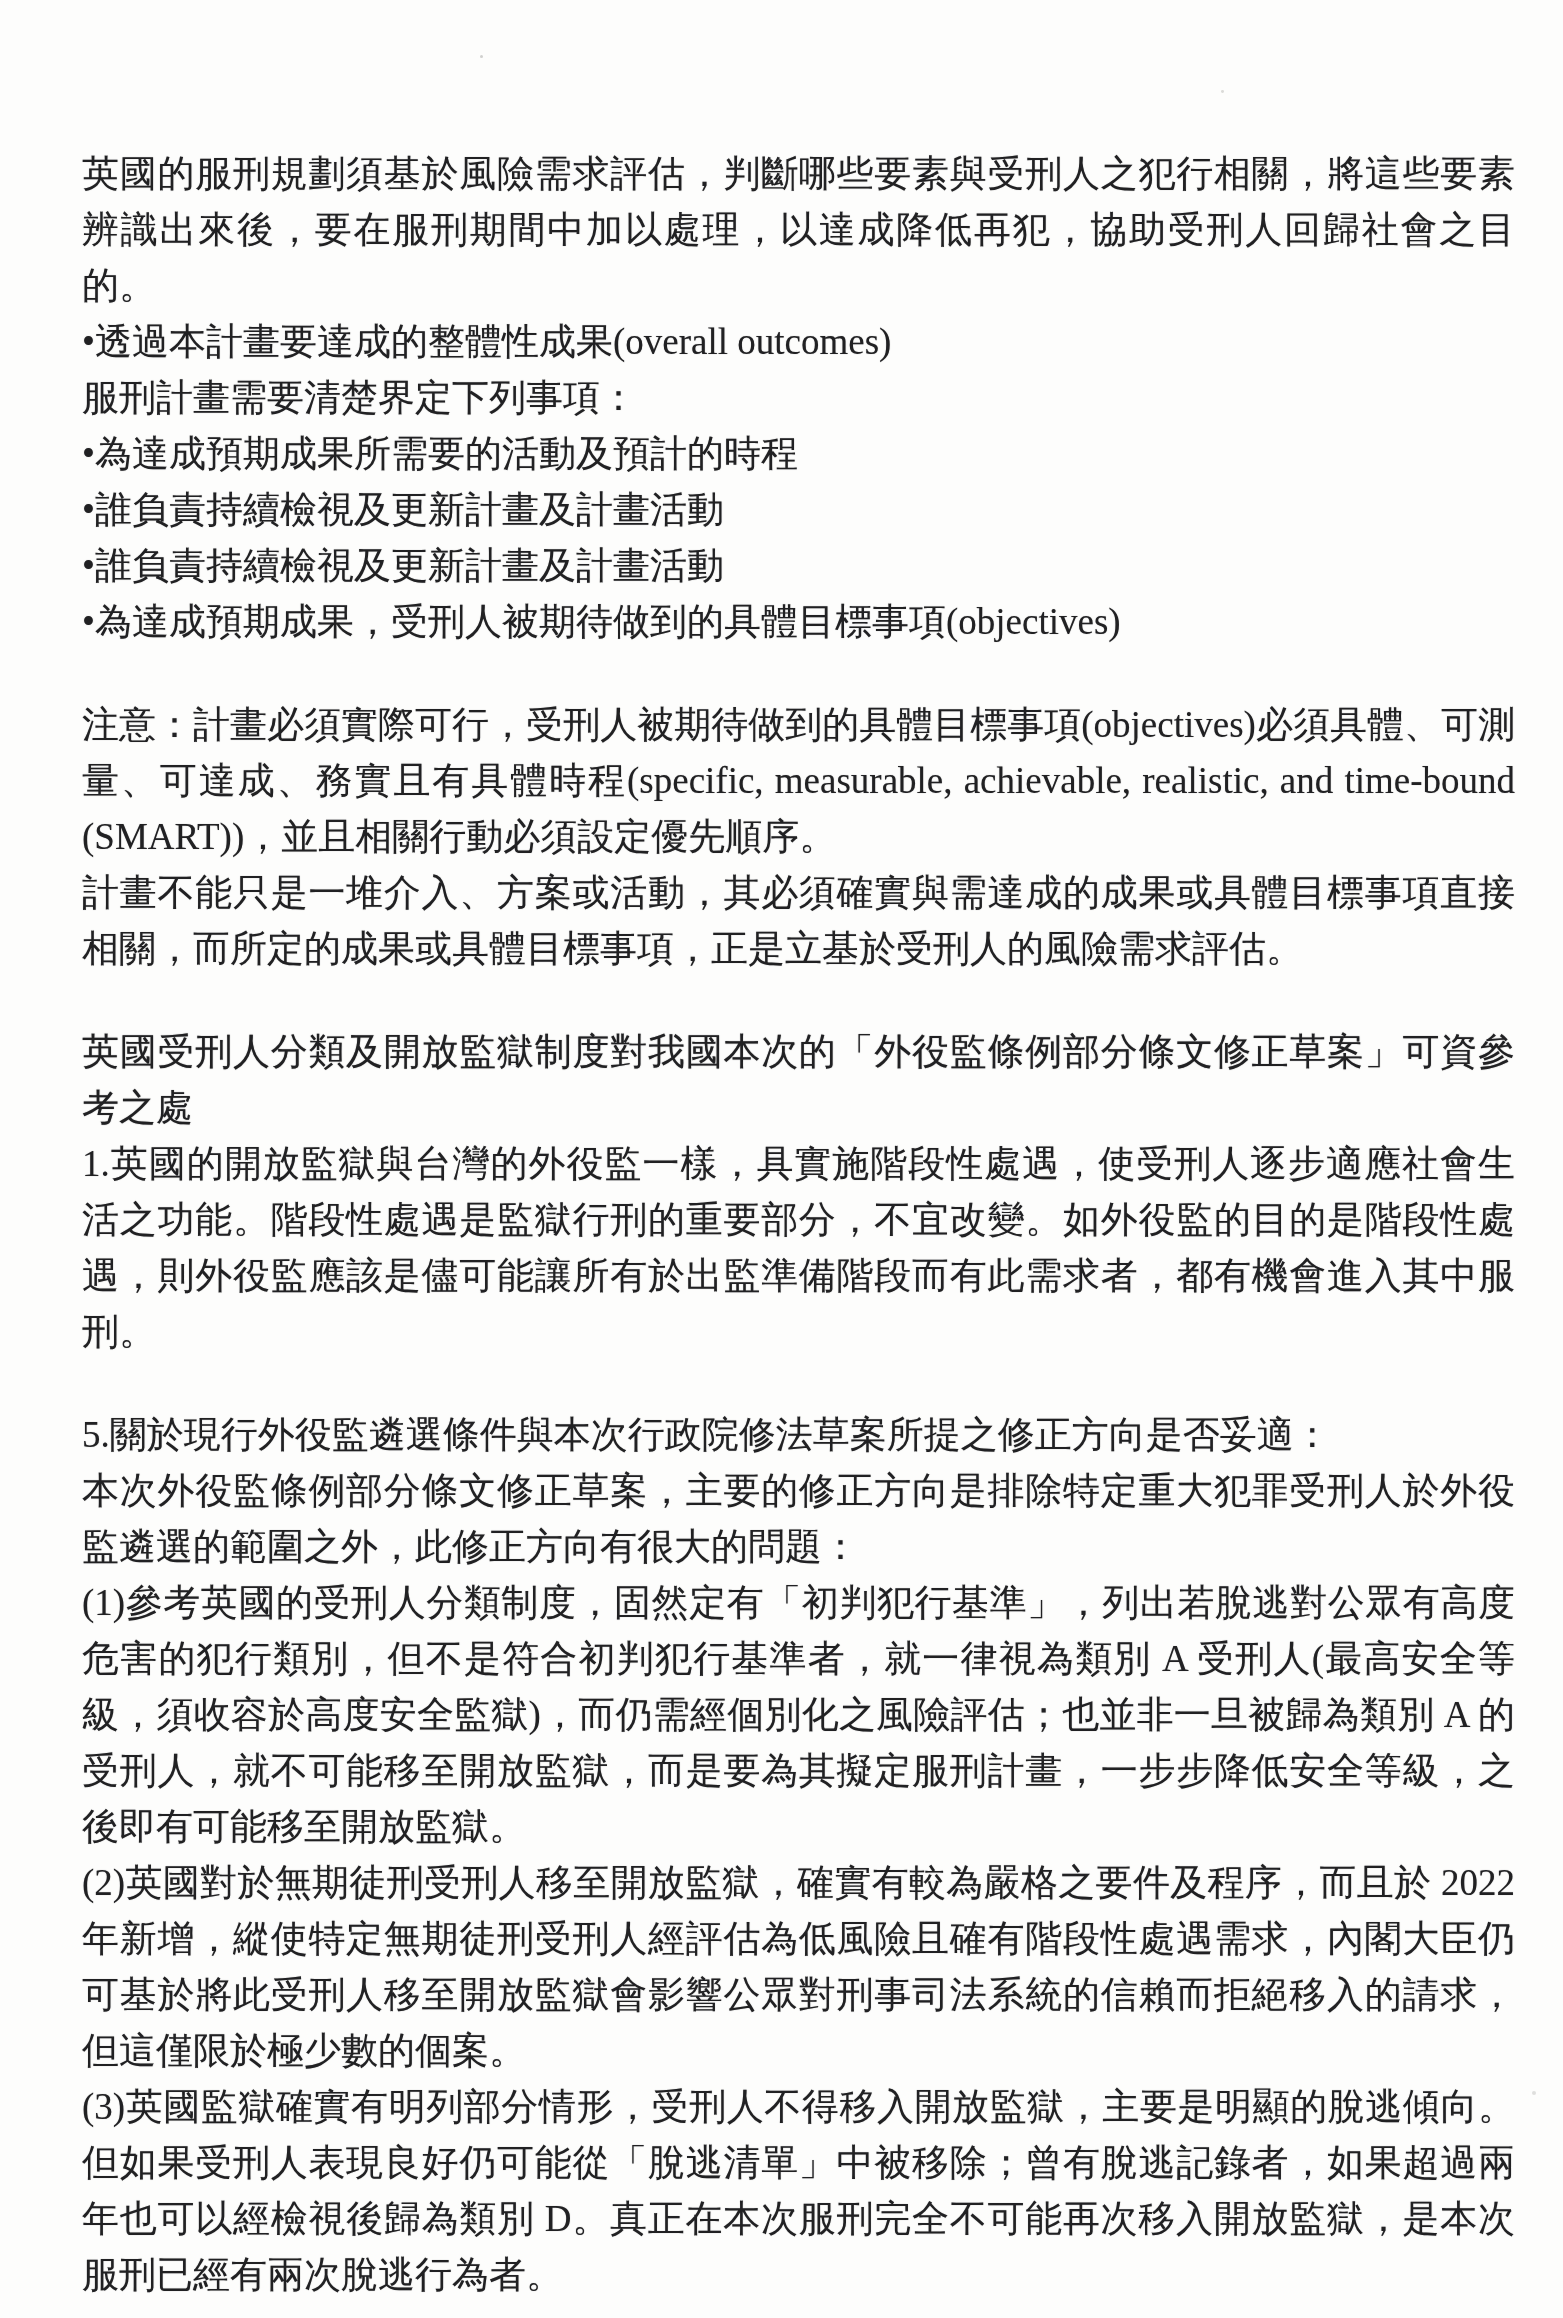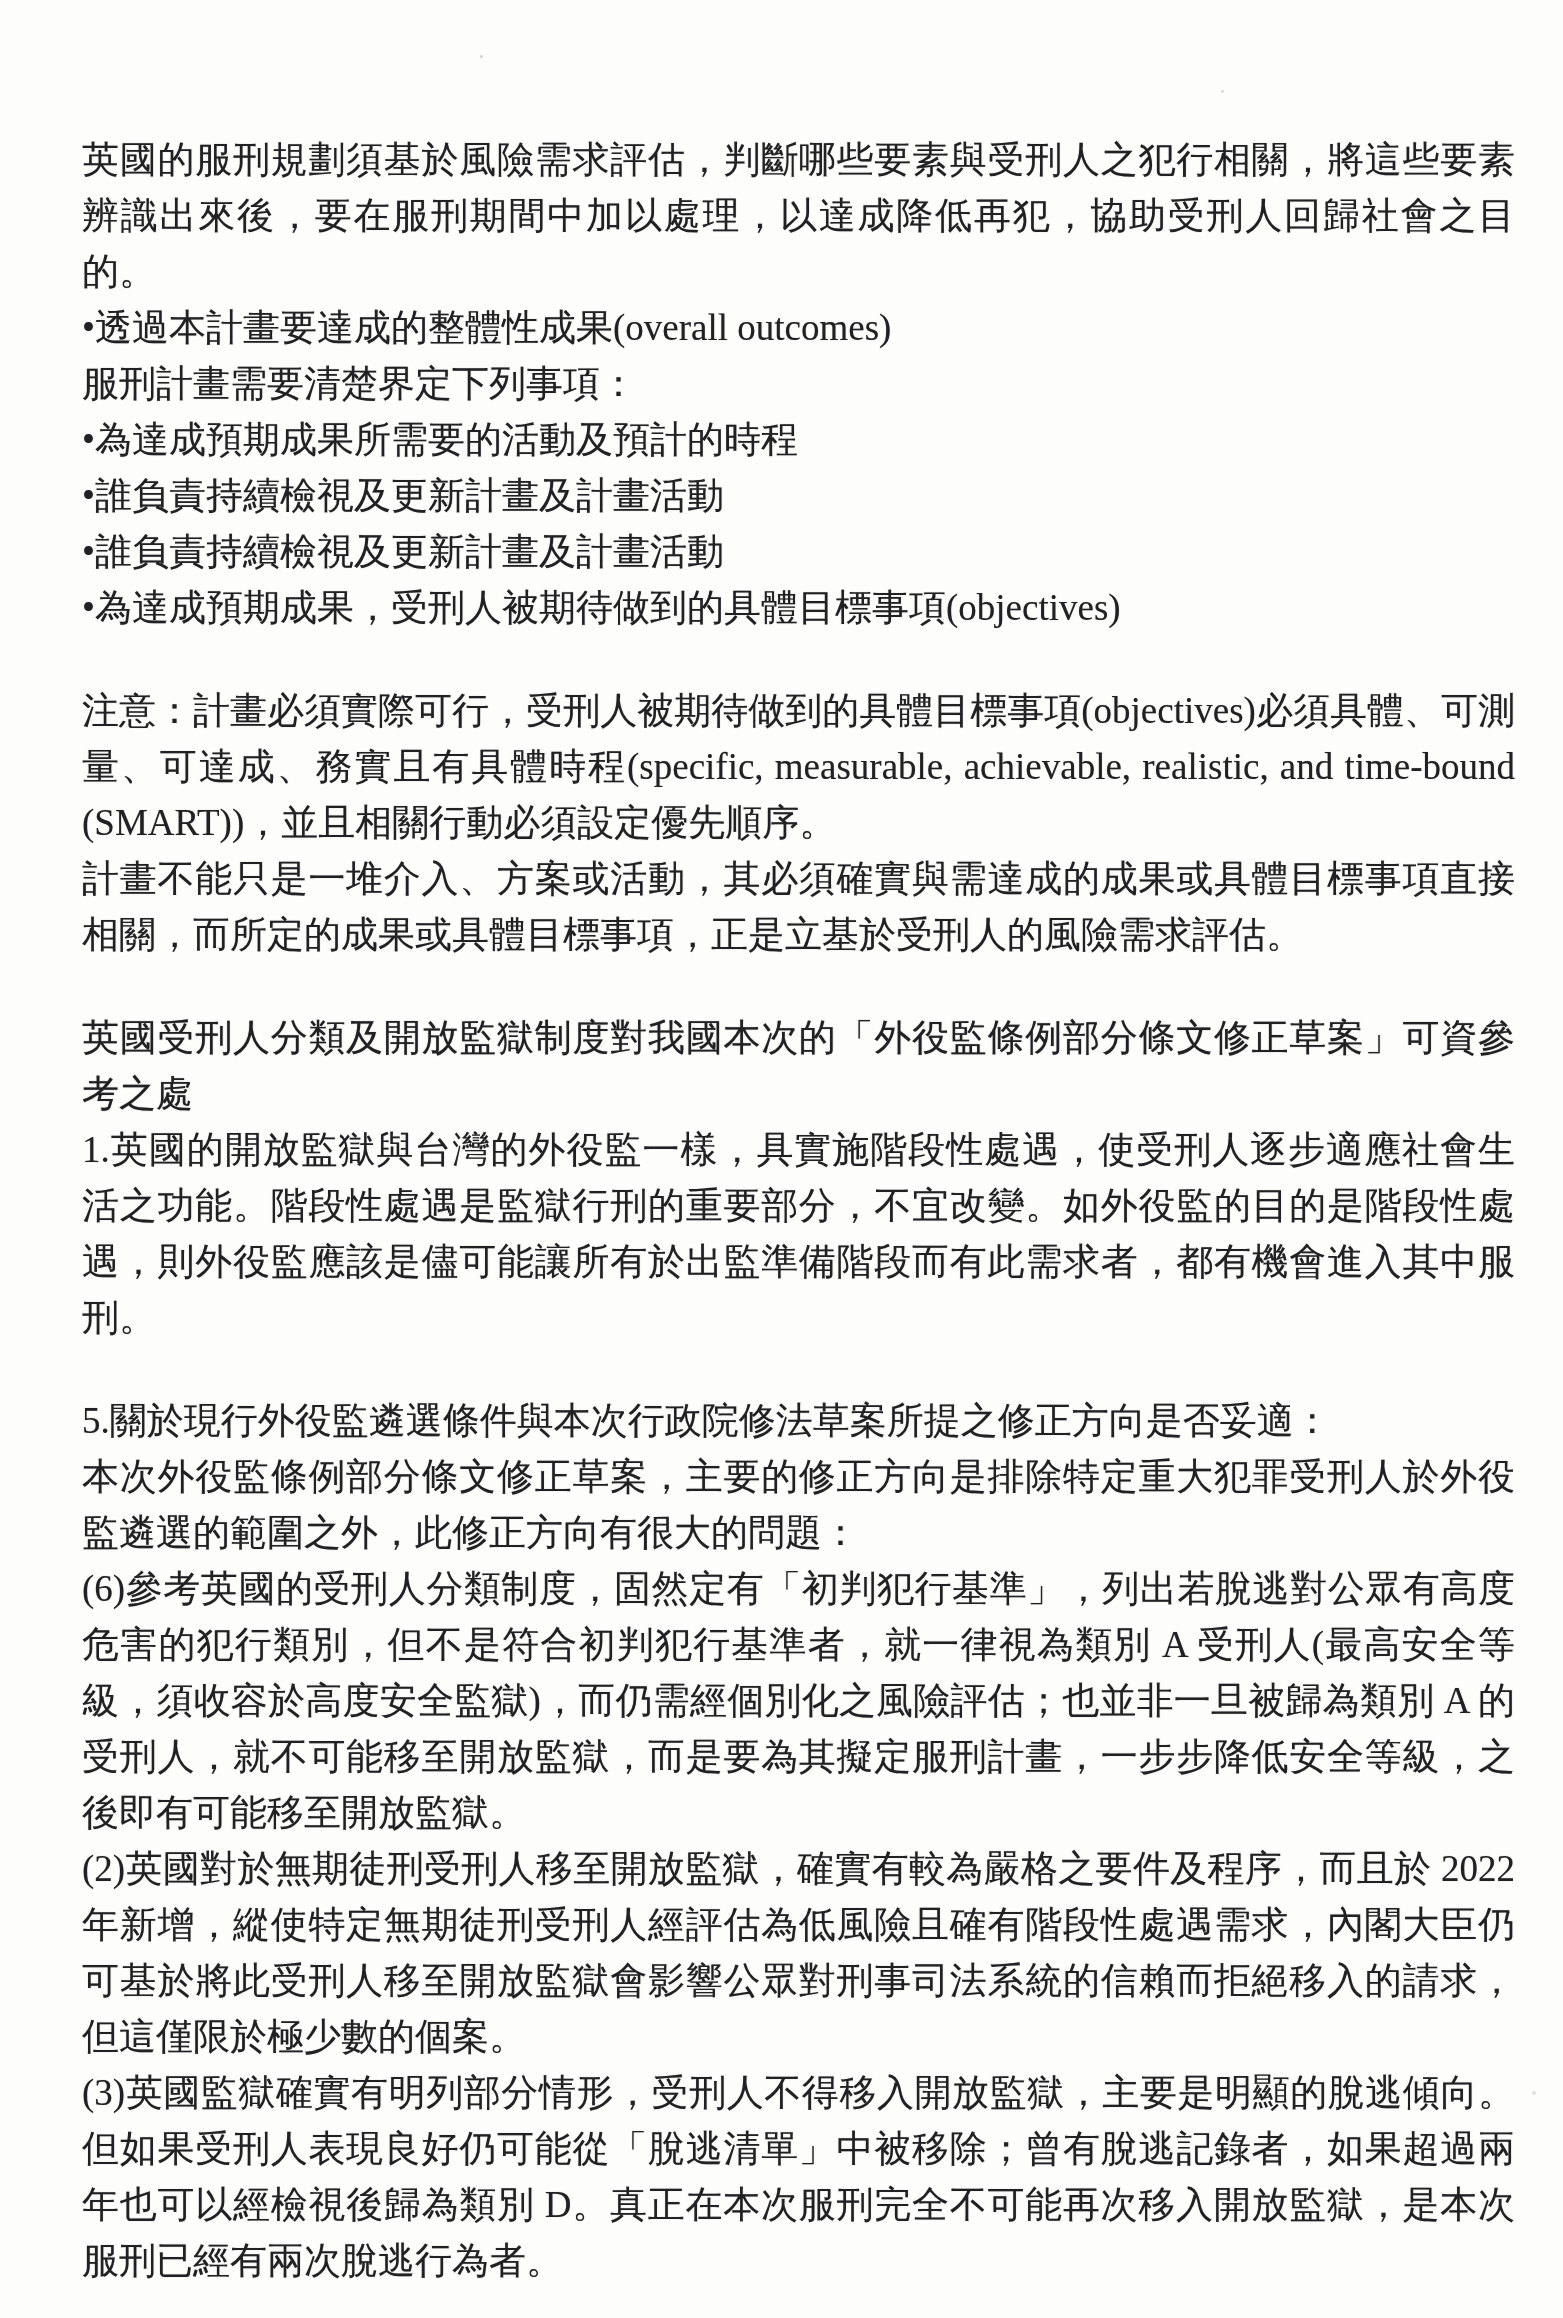--- a/index.html
+++ b/index.html
@@ -16,21 +16,21 @@
     width: 1564px;
     height: 2319px;
     background: #fdfdfc;
     overflow: hidden;
     font-family: "Liberation Serif", "DejaVu Serif", serif;
     color: #212123;
   }
   .content {
     position: absolute;
     left: 82px;
-    top: 132px;
+    top: 146px;
     width: 1433px;
     font-size: 37px;
     line-height: 56px;
     text-align: justify;
     text-justify: inter-ideograph;
     text-shadow: 0 0 1.1px rgba(30, 30, 32, 0.35);
   }
   .content p, .content h2 {
     margin: 0;
     padding: 0;
@@ -82,21 +82,21 @@
     <p class="para">計畫不能只是一堆介入、方案或活動，其必須確實與需達成的成果或具體目標事項直接相關，而所定的成果或具體目標事項，正是立基於受刑人的風險需求評估。</p>
 
     <h2 class="heading gap-before">英國受刑人分類及開放監獄制度對我國本次的「外役監條例部分條文修正草案」可資參考之處</h2>
 
     <p class="para">1.英國的開放監獄與台灣的外役監一樣，具實施階段性處遇，使受刑人逐步適應社會生活之功能。階段性處遇是監獄行刑的重要部分，不宜改變。如外役監的目的是階段性處遇，則外役監應該是儘可能讓所有於出監準備階段而有此需求者，都有機會進入其中服刑。</p>
 
     <p class="para gap-before">5.關於現行外役監遴選條件與本次行政院修法草案所提之修正方向是否妥適：</p>
 
     <p class="para">本次外役監條例部分條文修正草案，主要的修正方向是排除特定重大犯罪受刑人於外役監遴選的範圍之外，此修正方向有很大的問題：</p>
 
-    <p class="para">(6)參考英國的受刑人分類制度，固然定有「初判犯行基準」，列出若脫逃對公眾有高度危害的犯行類別，但不是符合初判犯行基準者，就一律視為類別 A 受刑人(最高安全等級，須收容於高度安全監獄)，而仍需經個別化之風險評估；也並非一旦被歸為類別 A 的受刑人，就不可能移至開放監獄，而是要為其擬定服刑計畫，一步步降低安全等級，之後即有可能移至開放監獄。</p>
+    <p class="para">(1)參考英國的受刑人分類制度，固然定有「初判犯行基準」，列出若脫逃對公眾有高度危害的犯行類別，但不是符合初判犯行基準者，就一律視為類別 A 受刑人(最高安全等級，須收容於高度安全監獄)，而仍需經個別化之風險評估；也並非一旦被歸為類別 A 的受刑人，就不可能移至開放監獄，而是要為其擬定服刑計畫，一步步降低安全等級，之後即有可能移至開放監獄。</p>
 
     <p class="para">(2)英國對於無期徒刑受刑人移至開放監獄，確實有較為嚴格之要件及程序，而且於 2022 年新增，縱使特定無期徒刑受刑人經評估為低風險且確有階段性處遇需求，內閣大臣仍可基於將此受刑人移至開放監獄會影響公眾對刑事司法系統的信賴而拒絕移入的請求，但這僅限於極少數的個案。</p>
 
     <p class="para">(3)英國監獄確實有明列部分情形，受刑人不得移入開放監獄，主要是明顯的脫逃傾向。但如果受刑人表現良好仍可能從「脫逃清單」中被移除；曾有脫逃記錄者，如果超過兩年也可以經檢視後歸為類別 D。真正在本次服刑完全不可能再次移入開放監獄，是本次服刑已經有兩次脫逃行為者。</p>
 
   </div>
 </div>
 
 
 </body></html>

